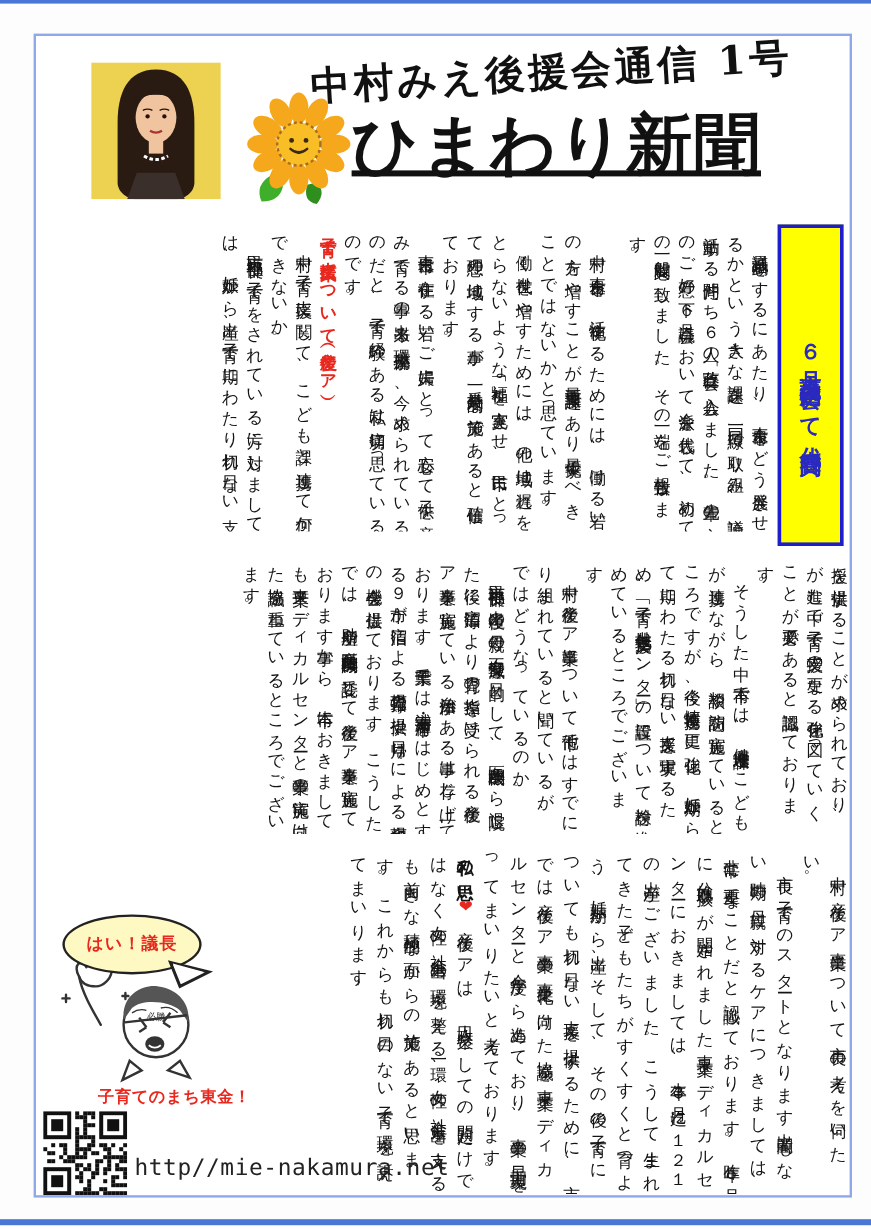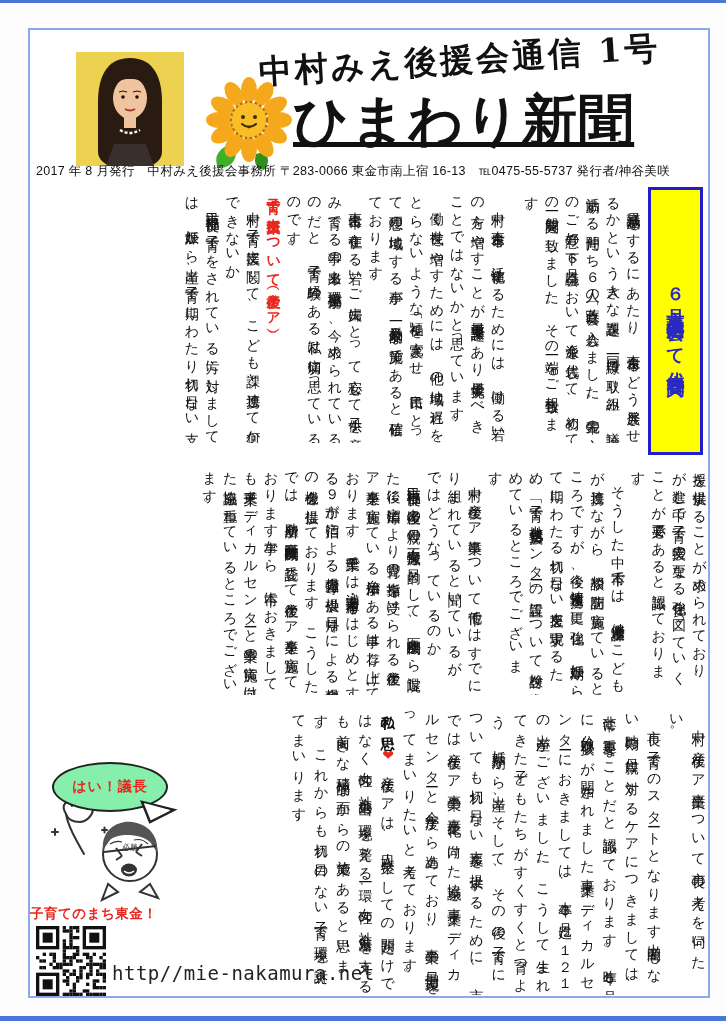--- a/index.html
+++ b/index.html
@@ -35,26 +35,26 @@
   .vband p.noindent{text-indent:0;}
   #band1{left:33px;top:187px;width:611px;height:256px;letter-spacing:1.4px;line-height:20.4px;}
   #band1 .gap-after{margin-block-end:13px;}
   #band2{left:33px;top:462px;width:677px;height:233px;letter-spacing:1.1px;line-height:20.4px;}
   #band3{left:172px;top:705px;width:538px;height:290px;letter-spacing:2.5px;line-height:22.2px;}
   .red{color:#e8281e;}
   .bold{font-weight:bold;}
 
   
   #bubble{position:absolute;left:52px;top:762px;width:112px;height:46px;border:2.5px solid #222;
-          border-radius:50%;background:#86efac;display:flex;align-items:center;justify-content:center;z-index:2;}
+          border-radius:50%;background:#fef9c3;display:flex;align-items:center;justify-content:center;z-index:2;}
   #bubble span{font-size:14px;font-weight:bold;color:#e8281e;letter-spacing:1px;}
   #bubble-tail{position:absolute;left:138px;top:800px;z-index:3;}
   #cartoon{position:absolute;left:38px;top:792px;z-index:1;}
-  #slogan{position:absolute;left:30px;top:905px;width:148px;text-align:left;font-size:13.5px;
-          font-weight:bold;color:#e8281e;letter-spacing:0.5px;white-space:nowrap;}
+  #slogan{position:absolute;left:30px;top:905px;width:148px;text-align:right;font-size:13.5px;
+          font-weight:bold;color:#e8281e;letter-spacing:0.5px;white-space:nowrap;padding-left:31px;}
   #qr{position:absolute;left:36px;top:926px;width:70px;height:70px;}
   #url{position:absolute;left:112px;top:962px;font-family:"DejaVu Sans Mono",monospace;
        font-size:19px;color:#222;letter-spacing:0.5px;}
 </style>
 </head>
 <body>
 
 <div id="page">
   <div id="edge-top" class="edge"></div>
   <div id="edge-bottom" class="edge"></div>
@@ -99,21 +99,20 @@
         <ellipse cx="30" cy="18" rx="8" ry="13" transform="rotate(150 30 18)"></ellipse>
     </g>
     <circle cx="45" cy="44" r="18" fill="#f9bd26" stroke="#a86e1e" stroke-width="2" stroke-dasharray="2.5 2.5"></circle>
     <circle cx="39" cy="41" r="2" fill="#3a2a10"></circle>
     <circle cx="51" cy="41" r="2" fill="#3a2a10"></circle>
     <path d="M38,48 Q45,54 52,48" stroke="#3a2a10" stroke-width="2" fill="none" stroke-linecap="round"></path>
     <circle cx="45" cy="51" r="1.4" fill="#3a2a10"></circle>
   </svg>
 
   <div id="main-title">ひまわり新聞</div>
-  <div id="issue-line">2017 年 8 月発行　中村みえ後援会事務所 〒283-0066 東金市南上宿 16-13　℡0475-55-5737 発行者/神谷美咲</div>
 
   <div id="banner">
     <div class="vt">６月市議会定例会にて代表質問</div>
   </div>
 
   <div id="band1" class="vband">
     <p class="gap-after">議員活動をするにあたり、東金市をどう発展させるかという大きな課題を、同一目線で取り組み、議論し活動する仲間たち６人の「蒼政会」に入会しました。先輩の方のご好意の下６月議会において会派を代表して、初めての一般質問を致しました。その一端をご報告致します。</p>
     <p>中村　東金市を、活性化するためには、働ける若い世代の方を増やすことが最重要課題であり最優先すべきことではないかと思っています。</p>
     <p>働く世代を増やすためには、他の地域に遅れをとらないような「福祉」を充実させ、市民にとって理想の地域にする事が、一番効果的な施策であると確信しております。</p>
     <p>東金市に在住する若いご夫婦にとって安心して子供を産み育てる事の出来る環境整備が、今、求められているのだと、子育て経験のある私は痛切に思っているのです。</p>

